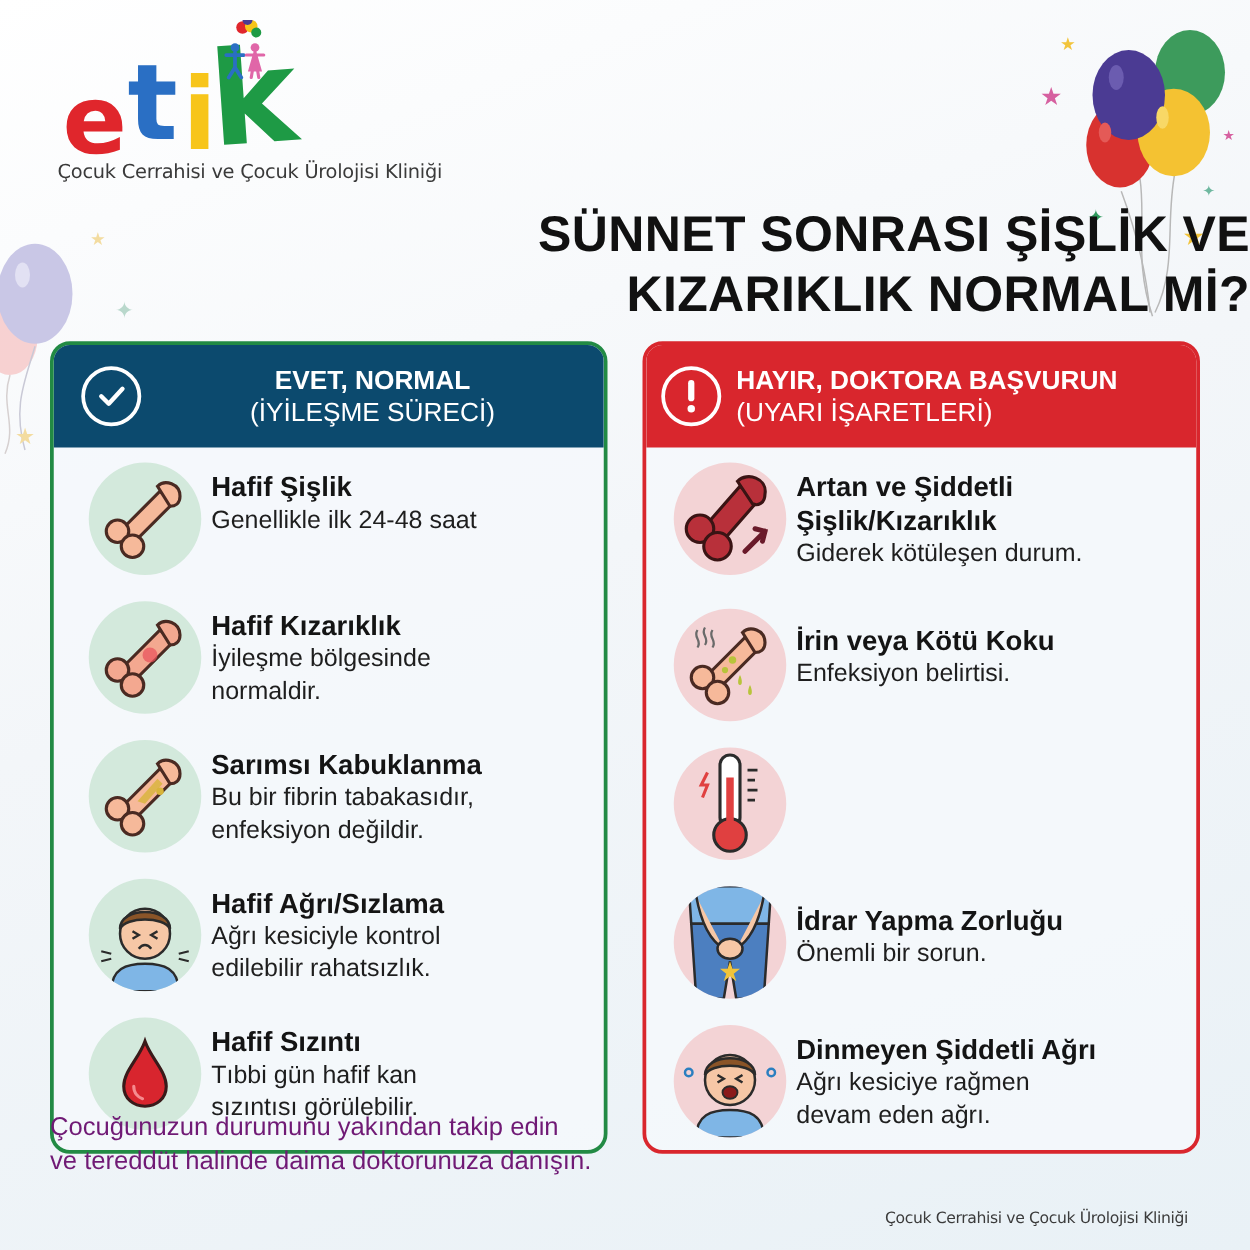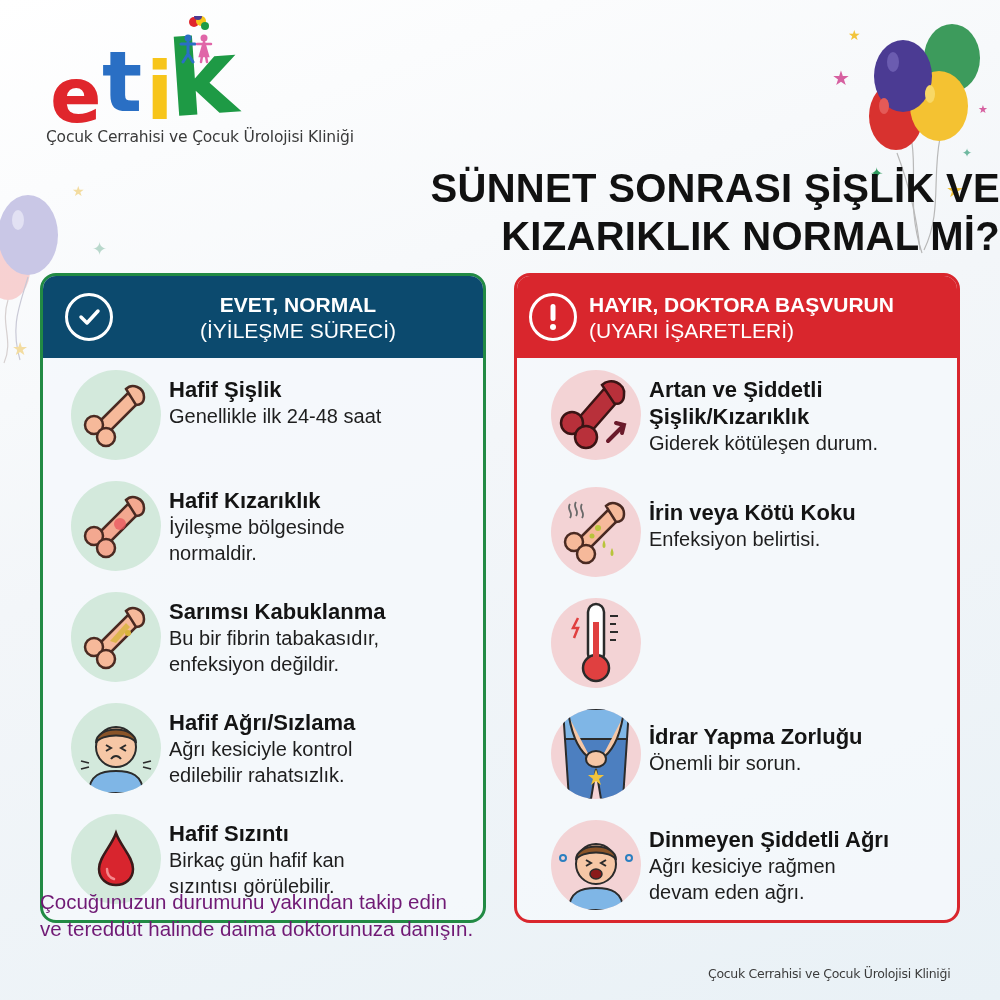--- a/index.html
+++ b/index.html
@@ -48,21 +48,21 @@
   }
   .panel-green .head-icon { margin-left: 22px; }
   .panel-red .head-icon { margin-left: 12px; }
   .head-text { flex: 1; text-align: center; }
   .panel-red .head-text { text-align: left; margin-left: 12px; }
   .head-title { font-weight: 700; font-size: 21px; line-height: 26px; }
   .head-sub { font-size: 21px; line-height: 25px; }
 
   .items { padding-top: 10px; }
   .item { display: flex; align-items: flex-start; height: 111px; padding-left: 28px; }
-  .panel-red .item { padding-left: 34px; }
+  .panel-red .item { padding-left: 22px; }
   .item-icon {
     width: 90px; height: 90px; border-radius: 50%; flex: 0 0 90px;
     display: flex; align-items: center; justify-content: center; overflow: hidden;
     margin-top: 2px;
   }
   .panel-green .item-icon { background: #d3e9dc; }
   .panel-red .item-icon { background: #f3d3d5; }
   .item-text { margin-left: 8px; padding-top: 8px; }
   .item-title { font-weight: 700; font-size: 22px; line-height: 27px; color: #141414; }
   .item-desc { font-size: 20px; line-height: 26px; color: #1e1e1e; }
@@ -226,21 +226,21 @@
 
     <div class="item">
       <div class="item-icon">
         <svg width="50" height="60" viewBox="0 0 50 60">
             <path d="M25 4 C20 18 8 28 8 40 C8 50 16 56 25 56 C34 56 42 50 42 40 C42 28 30 18 25 4 Z" fill="#d8252e" stroke="#3a1a1a" stroke-width="2.5"></path>
             <path d="M16 40 C16 46 20 49 23 50" stroke="#f58a8e" stroke-width="2.5" fill="none" stroke-linecap="round"></path>
           </svg>
       </div>
       <div class="item-text">
         <div class="item-title">Hafif Sızıntı</div>
-        <div class="item-desc">Birkaç gün hafif kan</div>
+        <div class="item-desc">Tıbbi gün hafif kan</div>
         <div class="item-desc">sızıntısı görülebilir.</div>
       </div>
     </div>
   </div>
 </section>
 
 <section class="abs panel panel-red">
   <div class="panel-head">
     <div class="head-icon">
       <svg width="12" height="28" viewBox="0 0 12 28">

